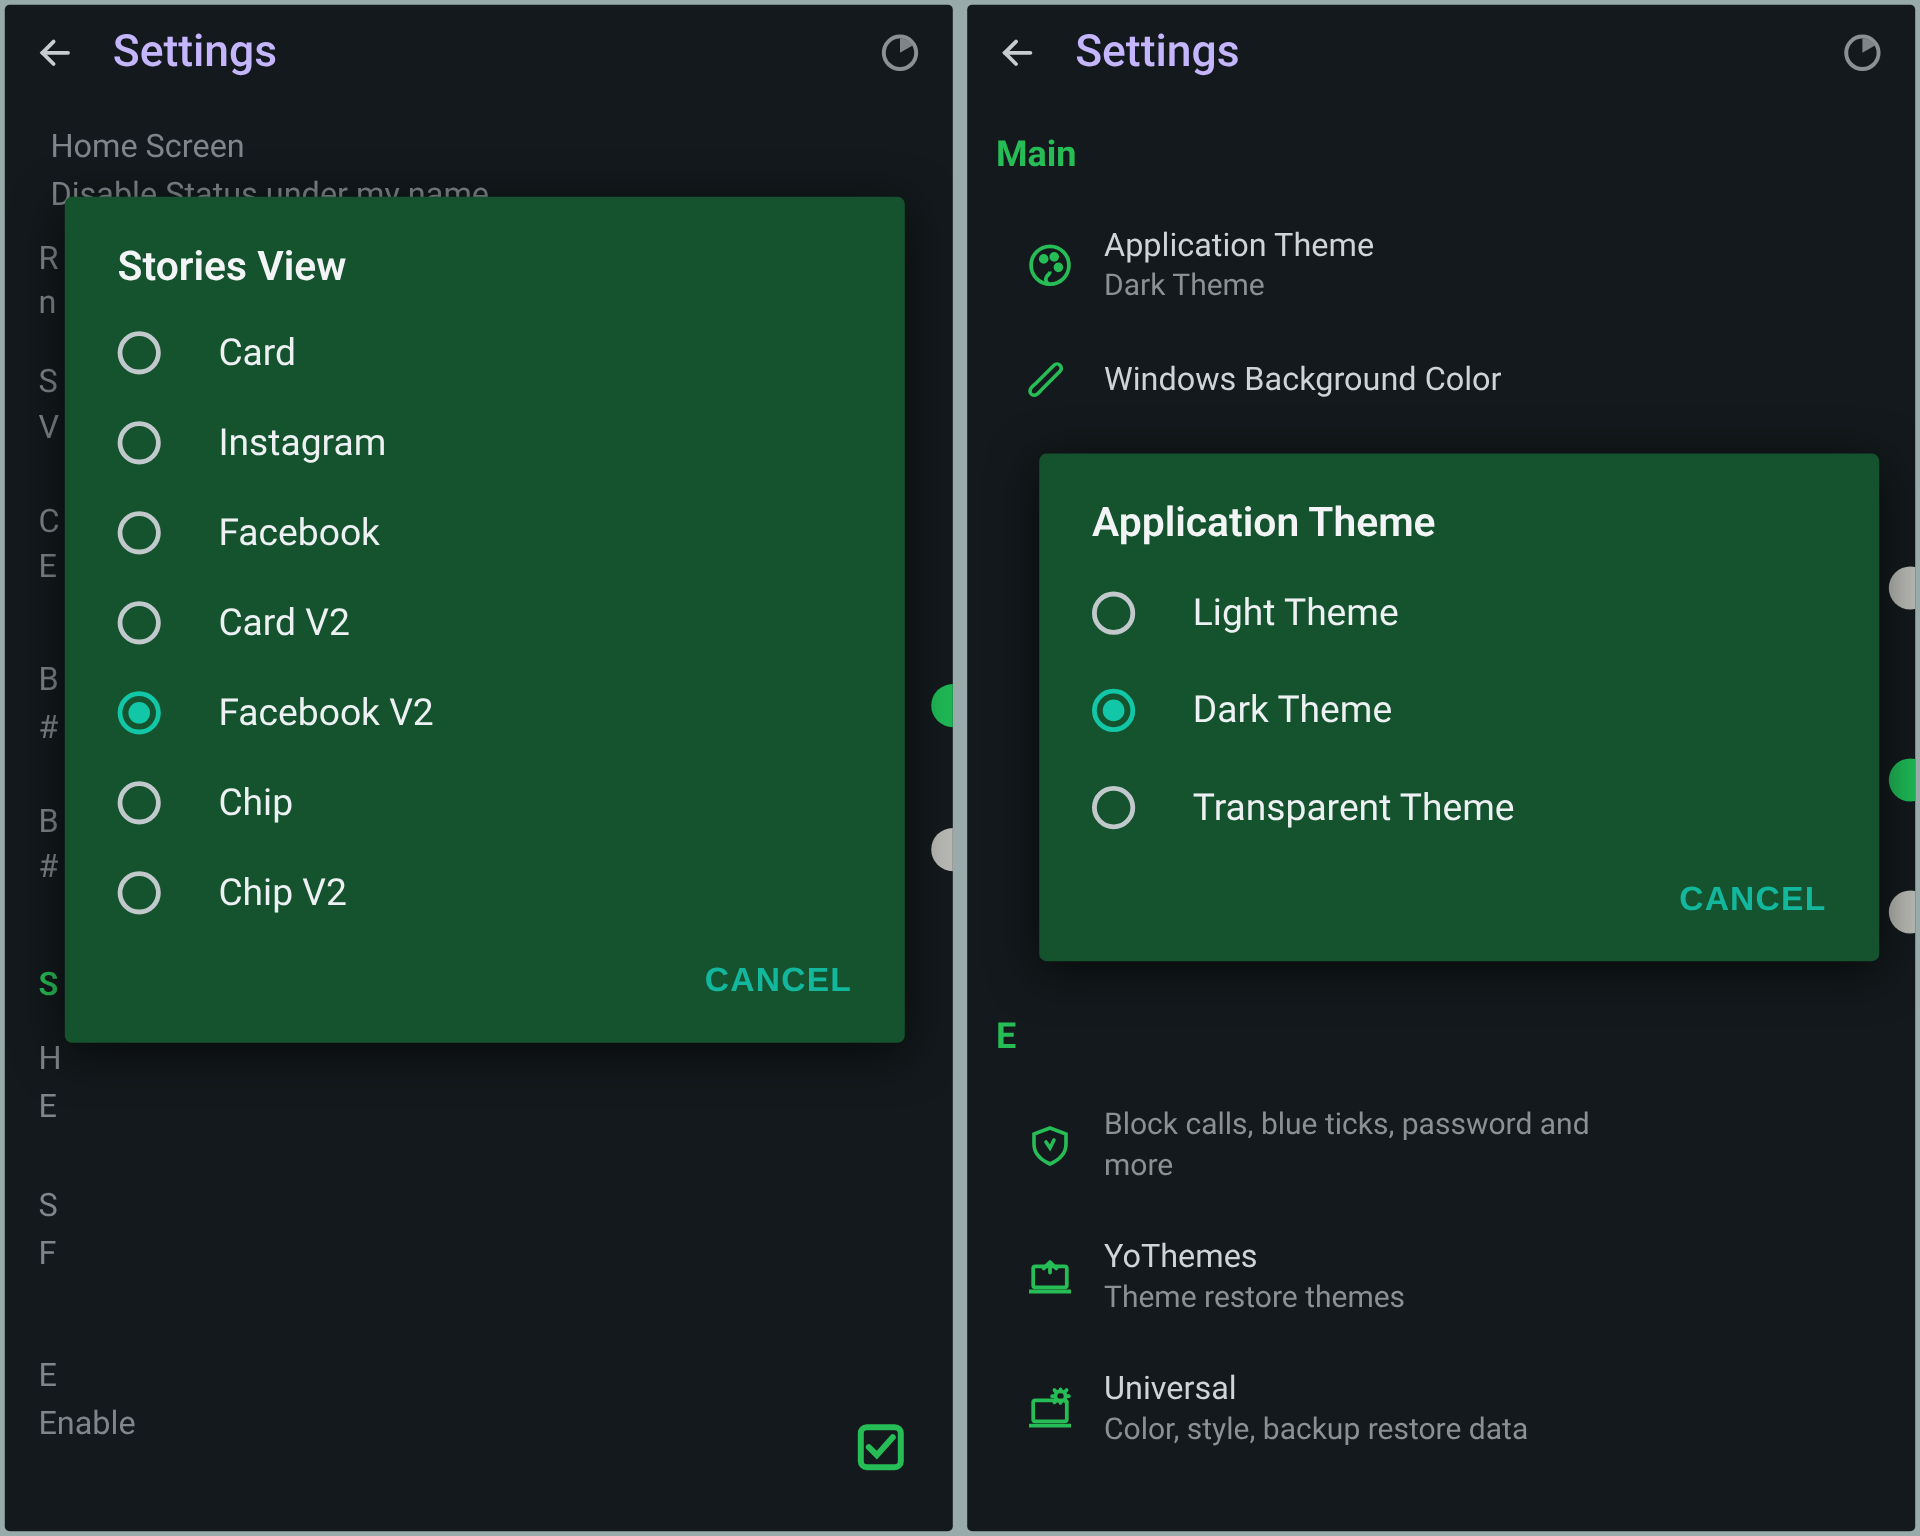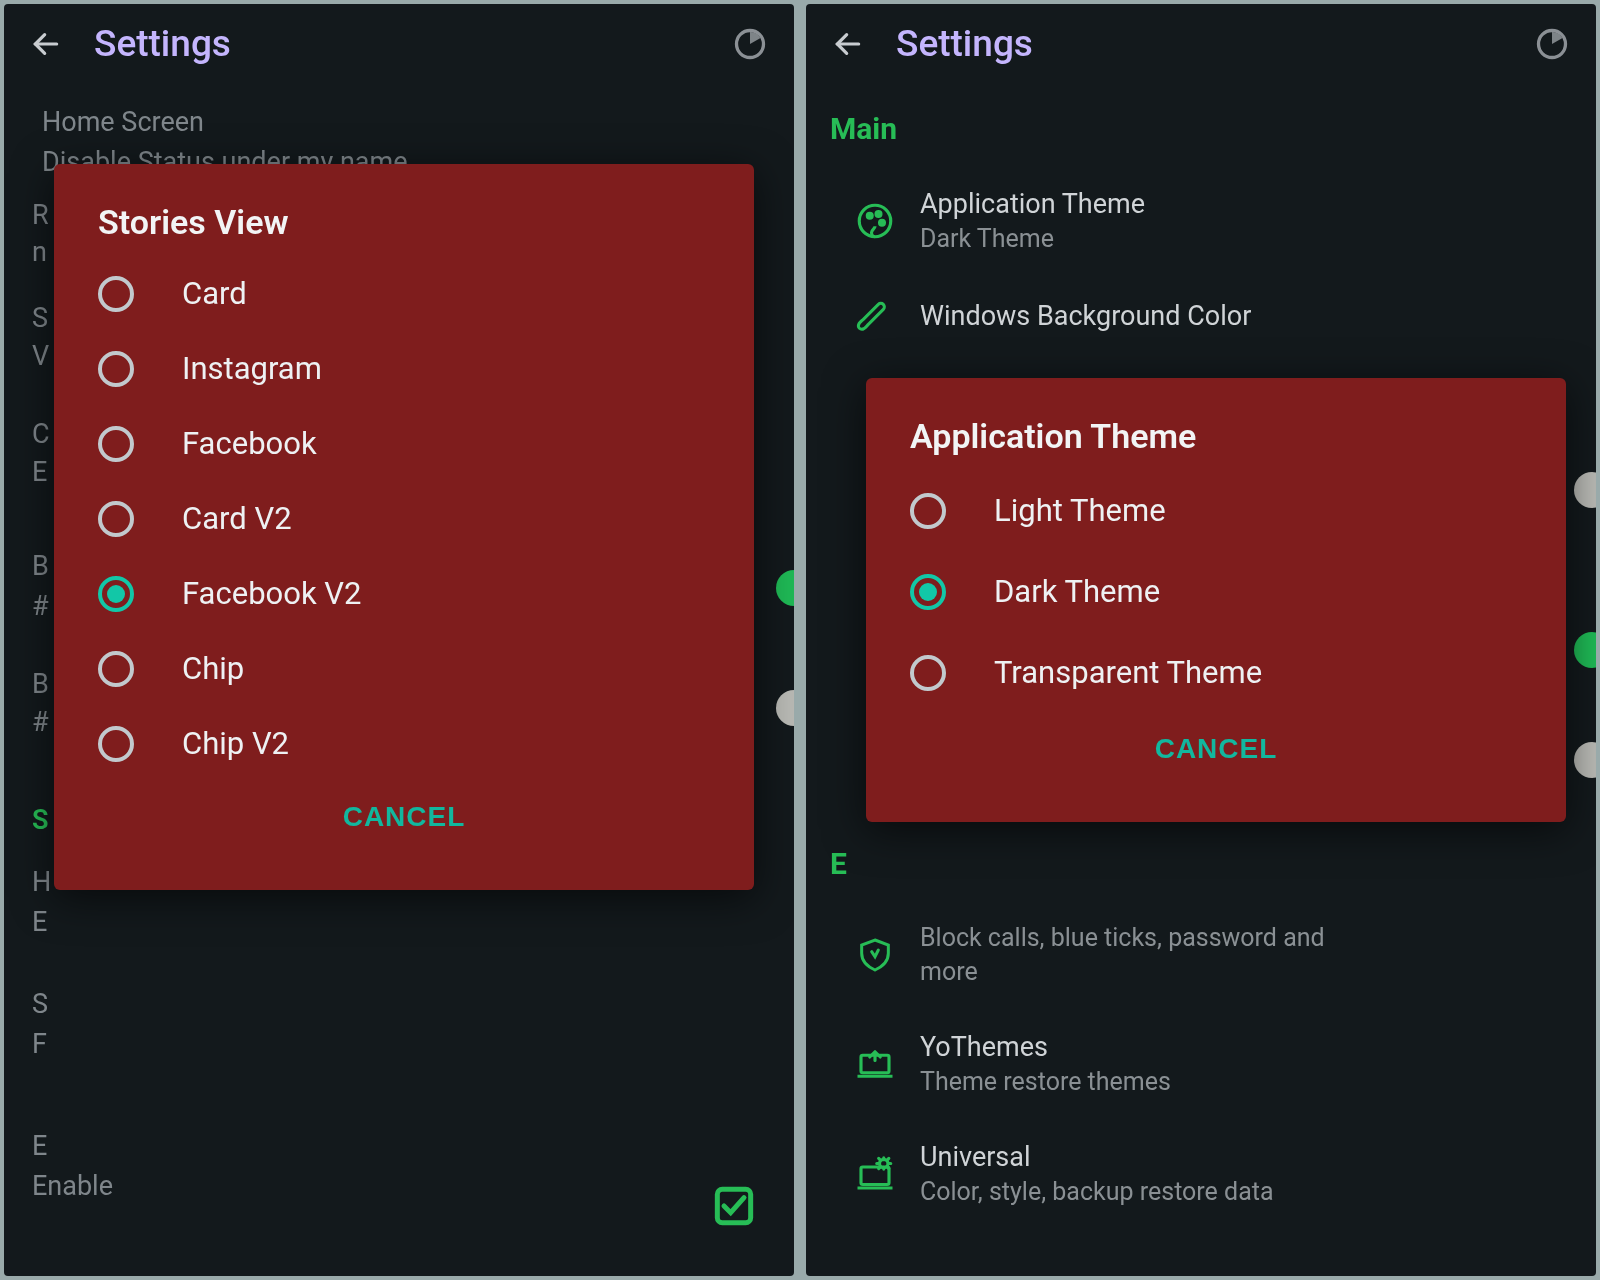--- a/index.html
+++ b/index.html
@@ -83,21 +83,21 @@
   .dot.gray { background:#b8b9b4; }
   .partial-section-s {
     color:#27bd56;
     font-weight:600;
     font-size:30px;
   }
 
   
   .dialog {
     position: absolute;
-    background: #7f1d1d;
+    background: #14532d;
     border-radius: 6px;
     box-shadow: 0 8px 40px rgba(0,0,0,0.6);
     color: #eef1f3;
   }
   .dialog .dlg-title {
     font-size: 34px;
     font-weight: 600;
     color: #f2f4f5;
     padding: 38px 44px 14px 44px;
   }
@@ -122,22 +122,22 @@
     content:"";
     width:18px;height:18px;border-radius:50%;
     background:#12c7a7;
   }
   .radio-label {
     font-size: 31px;
     color: #eef1f3;
   }
   .dlg-actions {
     display:flex;
-    justify-content:center;
-    padding: 20px 44px 57px 44px;
+    justify-content:flex-end;
+    padding: 20px 44px 36px 44px;
   }
   .cancel-btn {
     color:#12b79e;
     font-size:28px;
     font-weight:700;
     letter-spacing:1px;
     background:none;border:none;
     cursor:pointer;
   }
 

